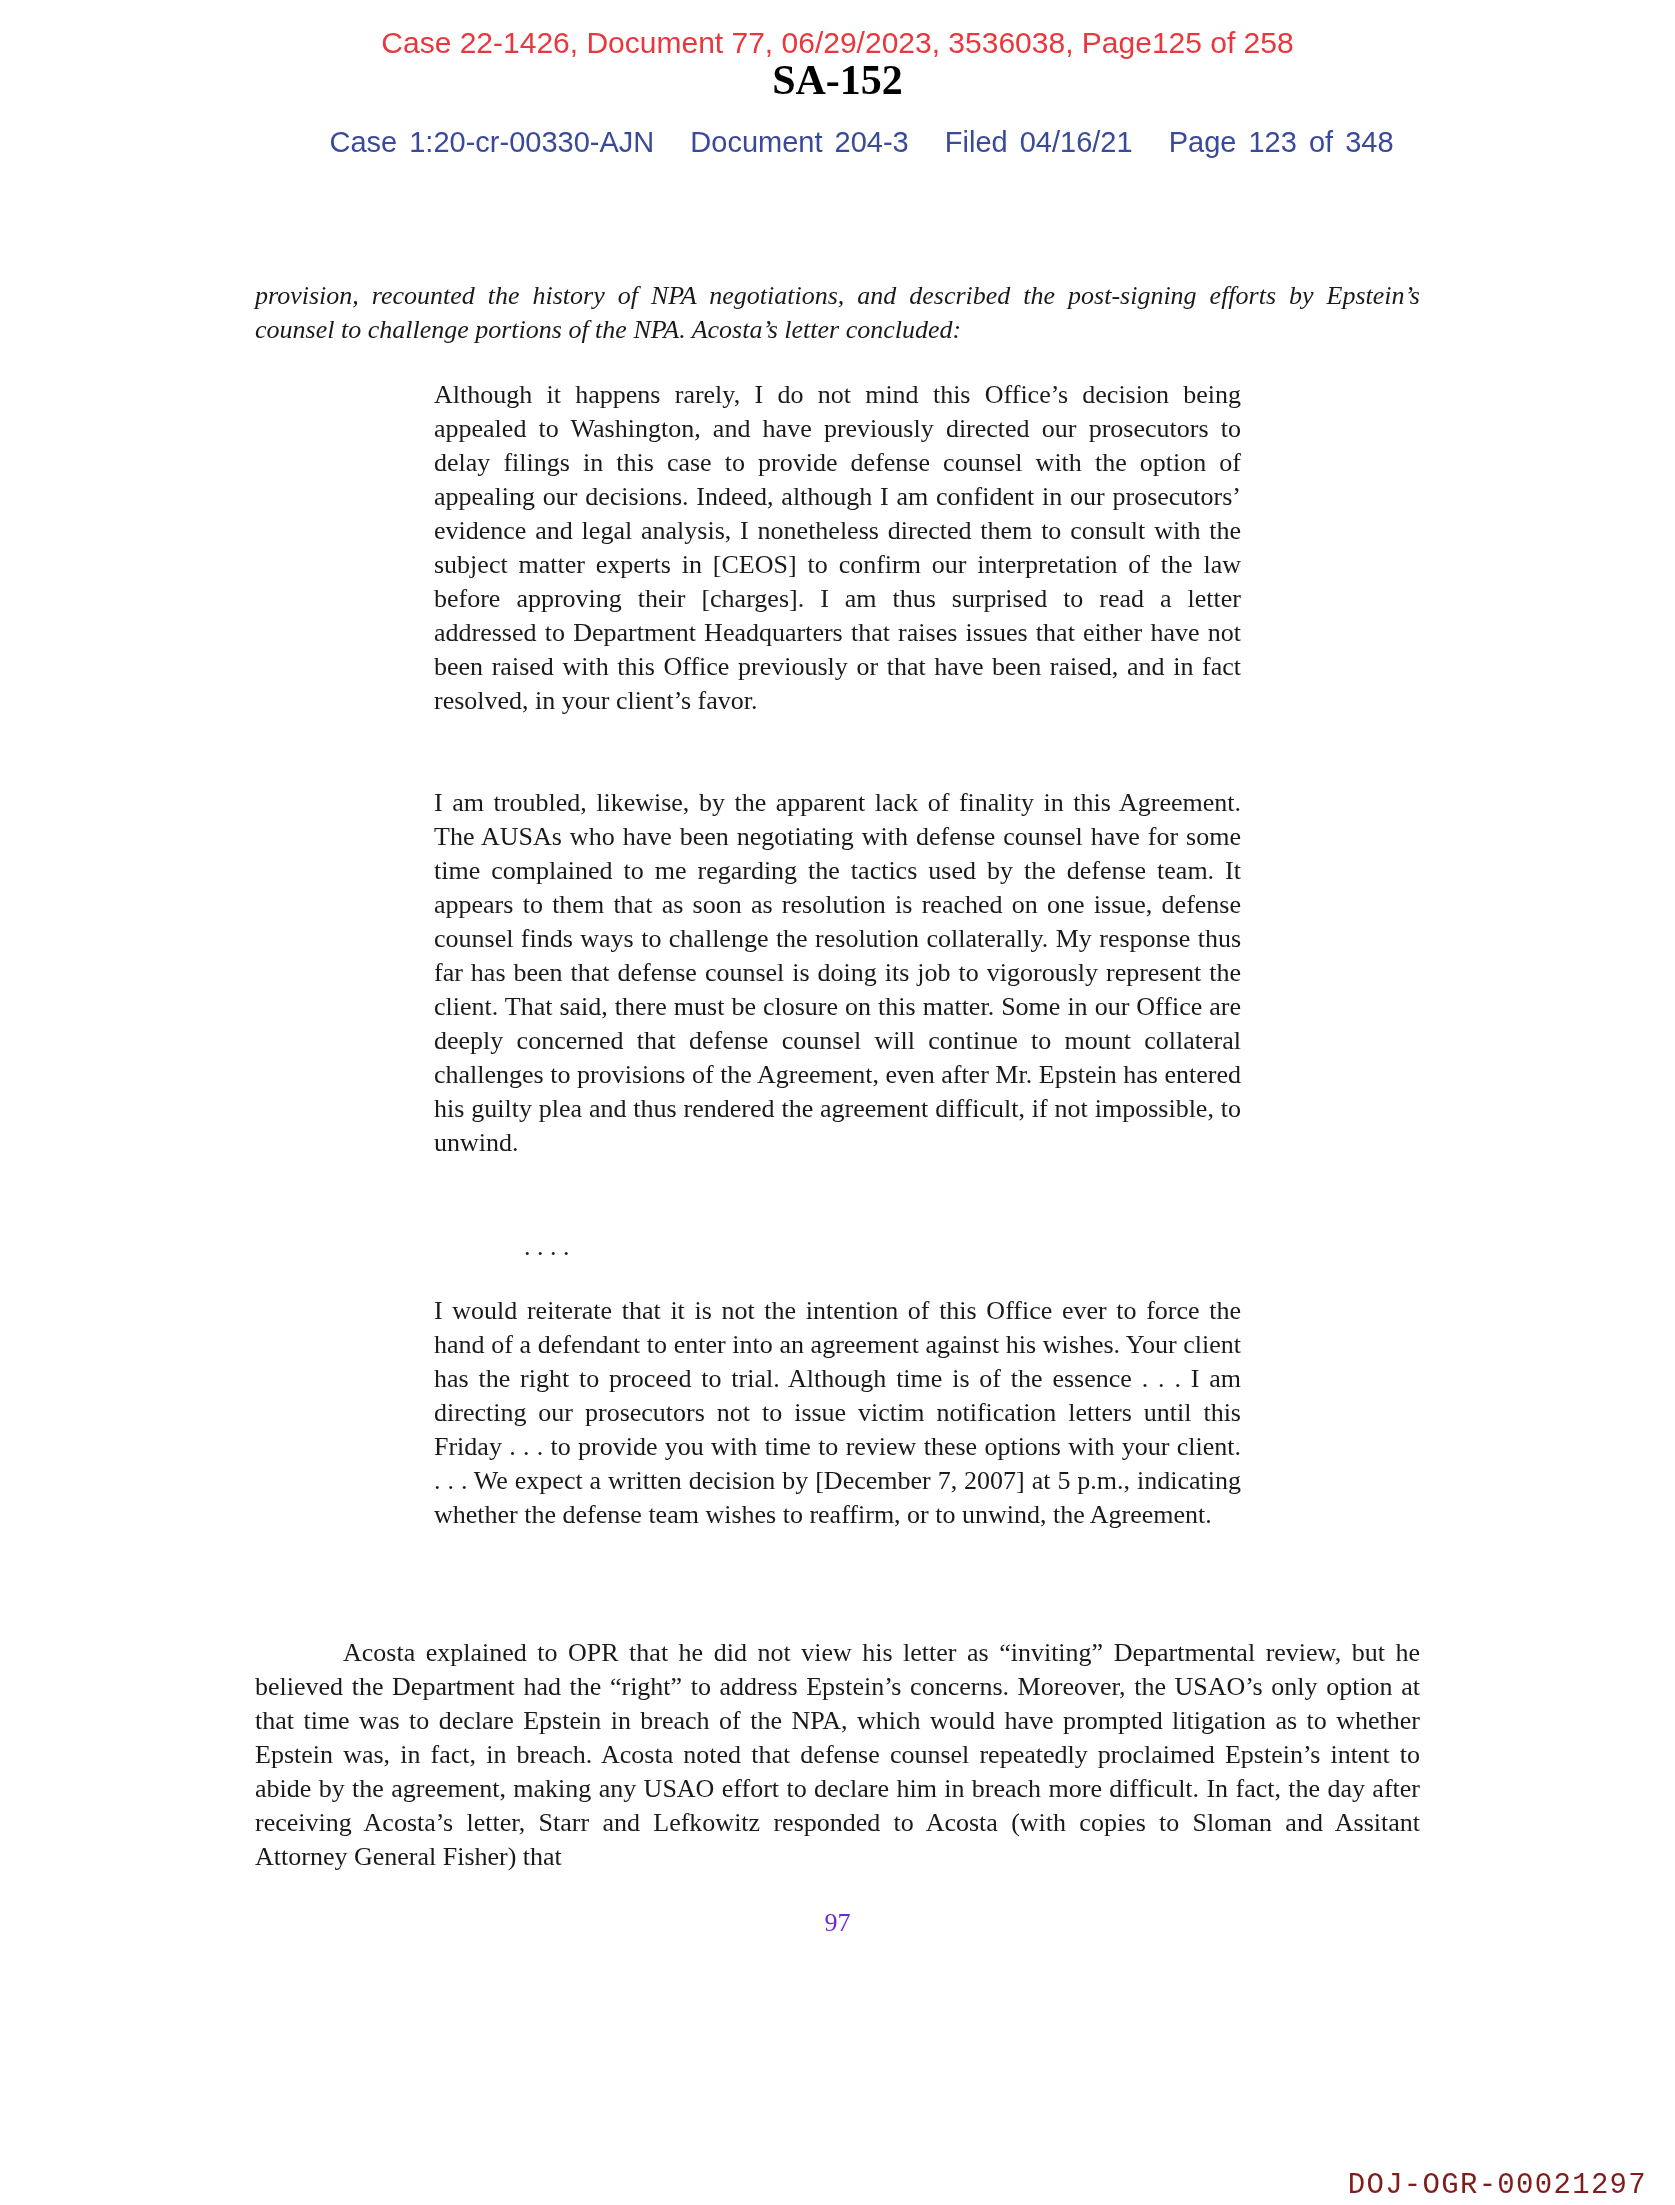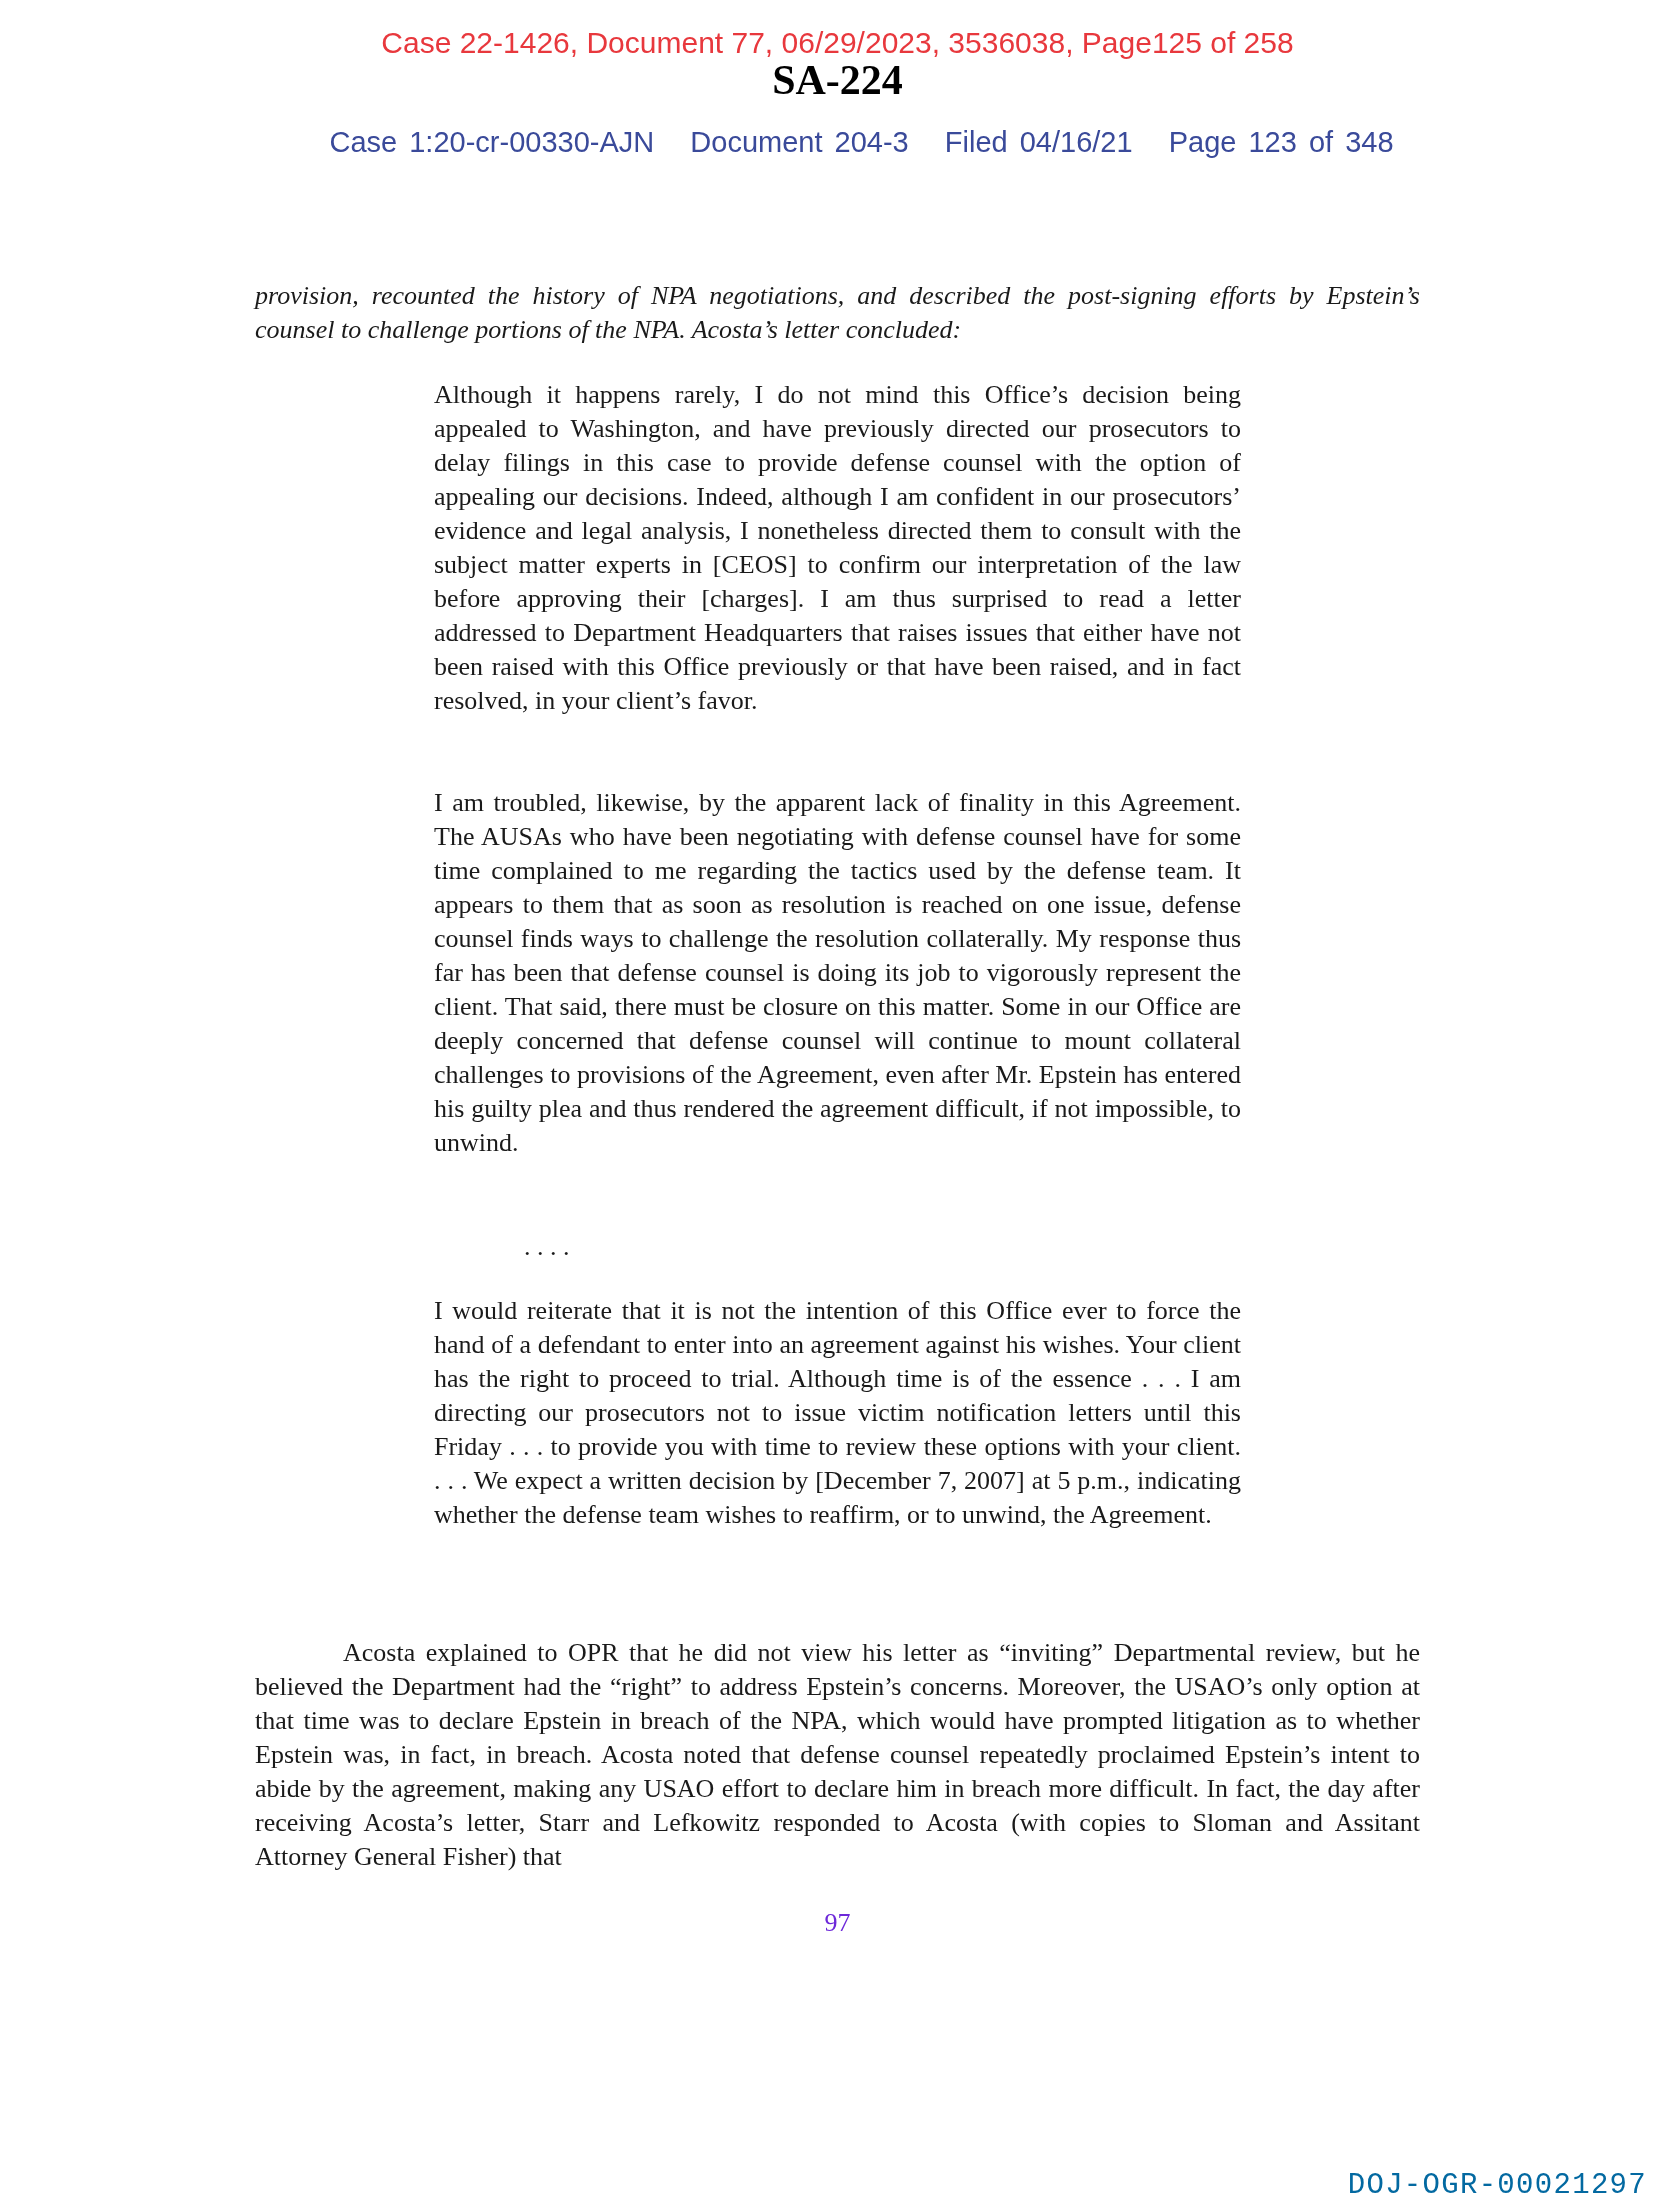--- a/index.html
+++ b/index.html
@@ -92,29 +92,29 @@
       text-align: center;
       font-size: 26px;
       color: #6d28d9;
     }
     .bates {
       position: absolute;
       top: 2169px;
       right: 28px;
       font-family: "Liberation Mono", "DejaVu Sans Mono", monospace;
       font-size: 29px;
-      color: #0369a1;
+      color: #7f1d1d;
       letter-spacing: 1.3px;
     }
   </style>
 </head>
 <body>
 
 <div class="stamp-top">Case 22-1426, Document 77, 06/29/2023, 3536038, Page125 of 258</div>
-<div class="sa-number">SA-224</div>
+<div class="sa-number">SA-152</div>
 <div class="stamp-filed">
   <span>Case 1:20-cr-00330-AJN</span>
   <span>Document 204-3</span>
   <span>Filed 04/16/21</span>
   <span>Page 123 of 348</span>
 </div>
 
 <div class="body-text para-intro">
   <p>provision, recounted the history of NPA negotiations, and described the post-signing efforts by Epstein’s counsel to challenge portions of the NPA.  Acosta’s letter concluded:</p>
 </div>

